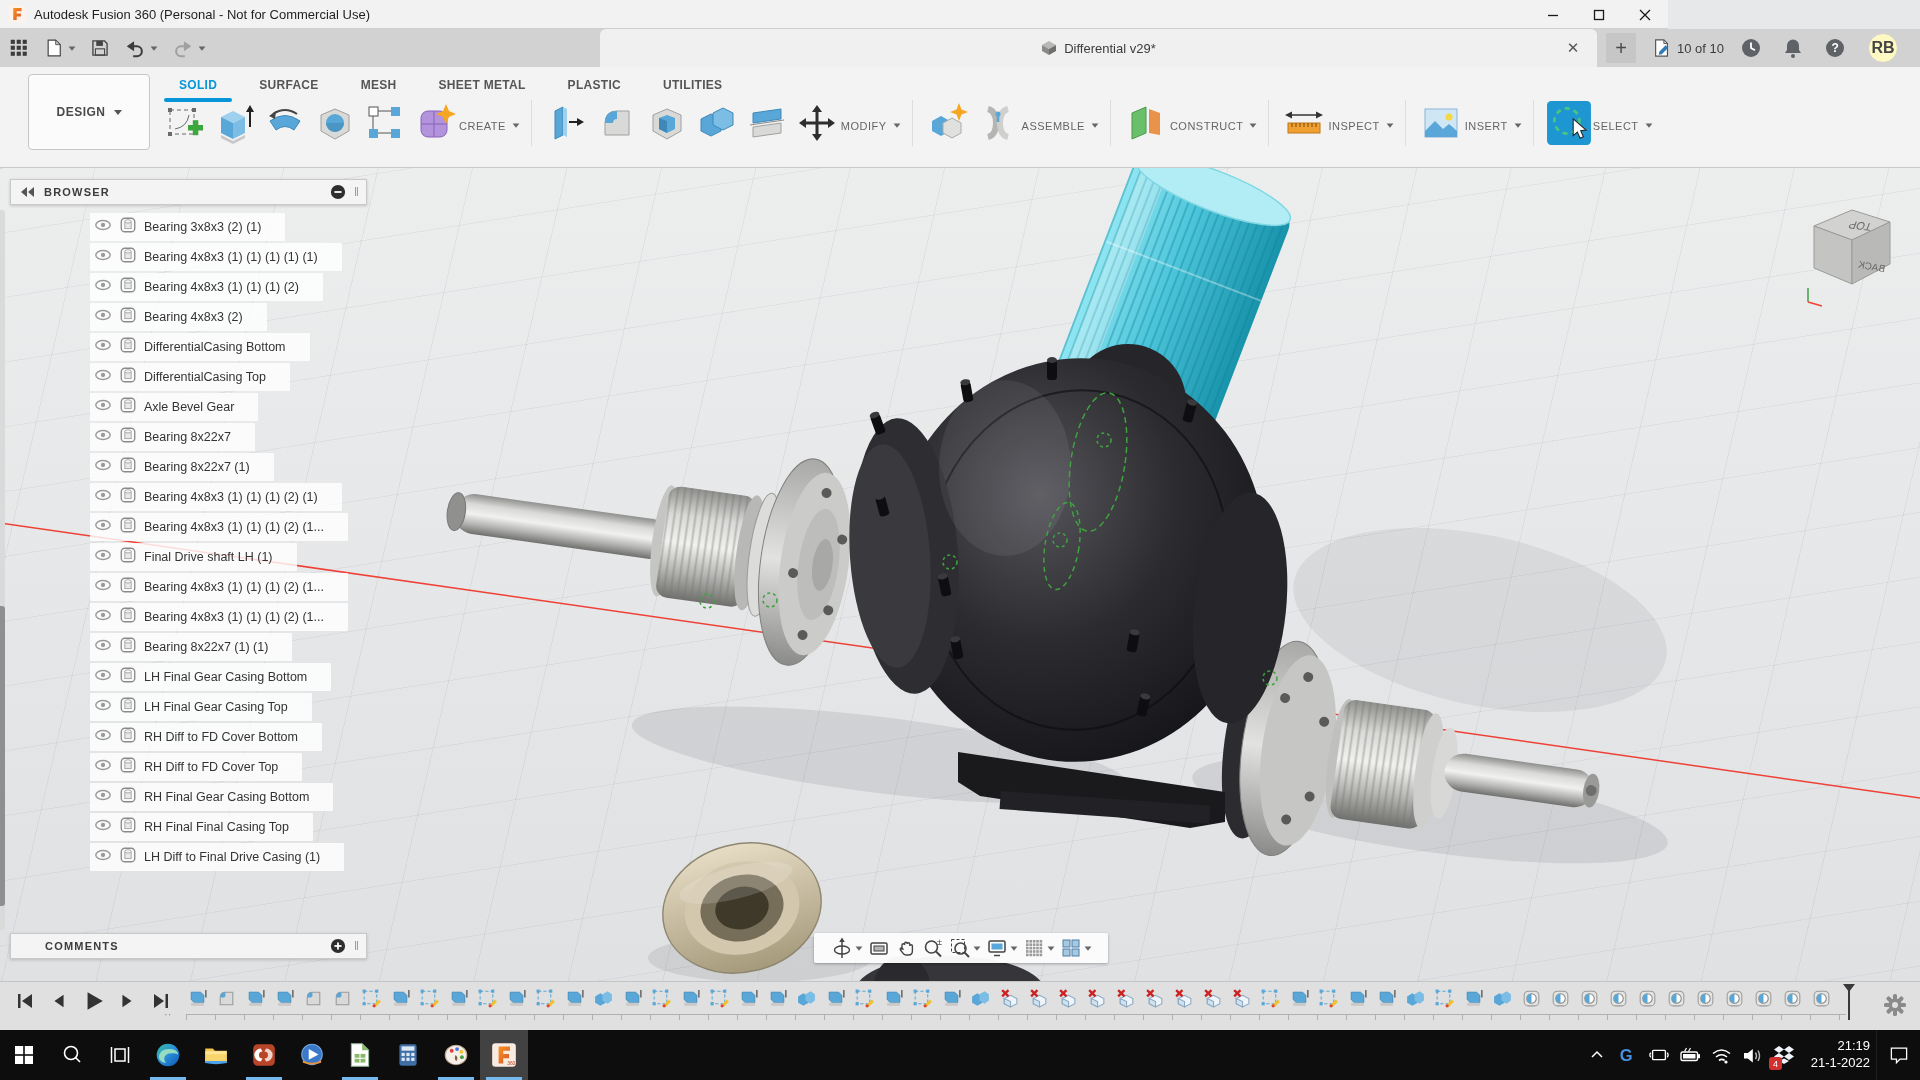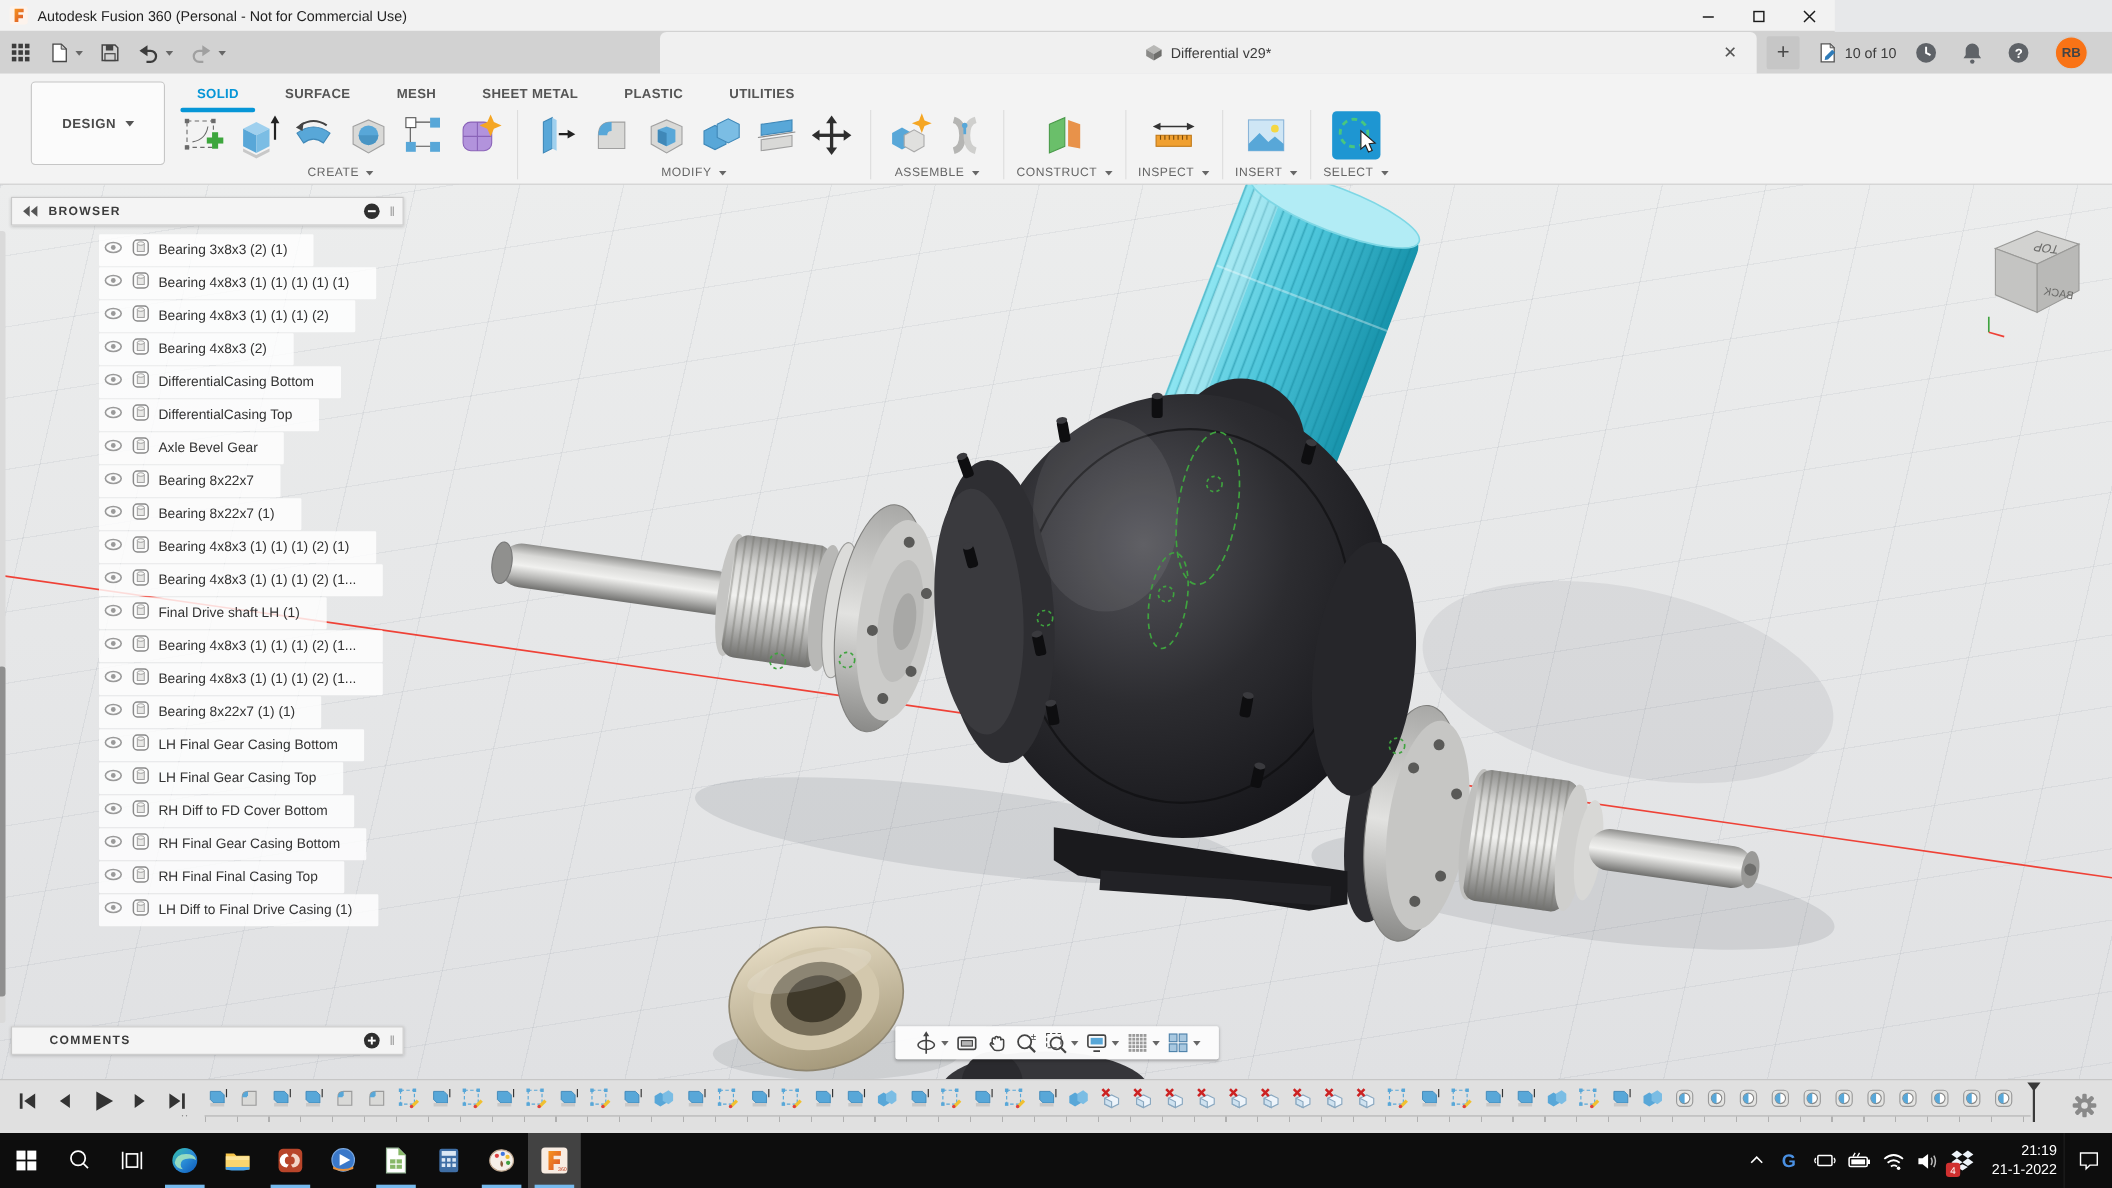--- a/index.html
+++ b/index.html
@@ -16,31 +16,31 @@
   
   .appbar{position:absolute;left:0;top:29px;width:1920px;height:38px;background:#d2d2d2}
   .qat{position:absolute;left:8px;top:0;height:38px;display:flex;align-items:center;gap:14px}
   .qitem{display:flex;align-items:center;gap:2px}
   .doctab{position:absolute;left:600px;top:0;width:997px;height:38px;background:#f0f0f0;border-radius:6px 6px 0 0;display:flex;align-items:center;justify-content:center;gap:7px}
   .doctab .dtitle{font-size:13px;color:#3c3c3c}
   .tabclose{position:absolute;right:14px;top:9px;width:20px;height:20px;display:flex;align-items:center;justify-content:center;font-size:15px;color:#555}
   .newtab{position:absolute;left:1606px;top:4px;width:30px;height:30px;background:#c6c6c6;border-radius:2px;display:flex;align-items:center;justify-content:center;font-size:20px;color:#4a4a4a}
   .jobstatus{position:absolute;left:1652px;top:0;height:38px;display:flex;align-items:center;gap:5px;font-size:13px;color:#3c3c3c}
   .tsicon{position:absolute;top:8px;width:22px;height:22px}
-  .avatar{position:absolute;left:1868px;top:4px;width:30px;height:30px;border-radius:50%;background:#f97316;border:1px solid #d0d0d0;display:flex;align-items:center;justify-content:center;font-size:12px;color:#444;font-weight:bold}
+  .avatar{position:absolute;left:1868px;top:4px;width:30px;height:30px;border-radius:50%;background:#fef9c3;border:1px solid #d0d0d0;display:flex;align-items:center;justify-content:center;font-size:16px;color:#444;font-weight:bold}
 
   
   .ribbon{position:absolute;left:0;top:67px;width:1920px;height:101px;background:#f3f3f3;border-bottom:1px solid #c8c8c8}
   .wsbtn{position:absolute;left:28px;top:7px;width:122px;height:76px;background:#fbfbfb;border:1px solid #c6c6c6;border-radius:4px;display:flex;align-items:center;justify-content:center;font-size:12px;font-weight:bold;color:#4a4a4a;letter-spacing:.5px;gap:6px}
   .rtabs{position:absolute;left:158px;top:6px;height:24px;display:flex}
   .rtab{position:relative;padding:0 21px;font-size:12px;font-weight:bold;color:#555;display:flex;align-items:center;letter-spacing:.3px}
   .rtab.active{color:#0696d7}
   .rtab.active::after{content:"";position:absolute;left:6px;right:6px;bottom:-5px;height:4px;background:#0696d7;border-radius:2px}
   .rgroups{position:absolute;left:150px;top:33px;display:flex;align-items:flex-start}
-  .rgroup{display:flex;flex-direction:column;align-items:center;padding:0 11px;border-right:1px solid #ddd}
+  .rgroup{display:flex;flex-direction:row;align-items:center;padding:0 11px;border-right:1px solid #ddd}
   .rgroup:last-child{border-right:none}
   .ricons{display:flex;gap:2px}
   .rtool{width:48px;height:46px;display:flex;align-items:center;justify-content:center;border-radius:3px}
   .rlabel{margin-top:5px;font-size:11px;color:#666;letter-spacing:.5px;display:flex;align-items:center;gap:4px}
 
   
   .viewport{position:absolute;left:0;top:168px;width:1920px;height:813px;
     background:
       repeating-linear-gradient(103deg, rgba(110,120,135,.10) 0 1px, transparent 1px 92px),
       repeating-linear-gradient(171deg, rgba(110,120,135,.09) 0 1px, transparent 1px 64px),
@@ -891,20 +891,34 @@
           <span class="bpill">
             <span><svg width="18" height="18" viewBox="0 0 20 20">
                 <ellipse cx="10" cy="10" rx="8" ry="5" fill="none" stroke="#9a9a9a" stroke-width="1.6"></ellipse>
                 <circle cx="10" cy="10" r="2.4" fill="#9a9a9a"></circle>
               </svg></span>
             <span><svg width="18" height="18" viewBox="0 0 20 20">
                 <rect x="2.5" y="2.5" width="15" height="15" rx="4" fill="#fdfdfd" stroke="#8a8a8a" stroke-width="1.5"></rect>
                 <rect x="6.5" y="6" width="7" height="8" fill="#e8e8e6" stroke="#a0a0a0"></rect>
                 <ellipse cx="10" cy="6" rx="3.5" ry="1.8" fill="#f8f8f6" stroke="#a0a0a0"></ellipse>
               </svg></span>
+            <span class="blabel">RH Diff to FD Cover Top</span>
+          </span>
+        </div>
+        <div class="brow">
+          <span class="bpill">
+            <span><svg width="18" height="18" viewBox="0 0 20 20">
+                <ellipse cx="10" cy="10" rx="8" ry="5" fill="none" stroke="#9a9a9a" stroke-width="1.6"></ellipse>
+                <circle cx="10" cy="10" r="2.4" fill="#9a9a9a"></circle>
+              </svg></span>
+            <span><svg width="18" height="18" viewBox="0 0 20 20">
+                <rect x="2.5" y="2.5" width="15" height="15" rx="4" fill="#fdfdfd" stroke="#8a8a8a" stroke-width="1.5"></rect>
+                <rect x="6.5" y="6" width="7" height="8" fill="#e8e8e6" stroke="#a0a0a0"></rect>
+                <ellipse cx="10" cy="6" rx="3.5" ry="1.8" fill="#f8f8f6" stroke="#a0a0a0"></ellipse>
+              </svg></span>
             <span class="blabel">RH Final Gear Casing Bottom</span>
           </span>
         </div>
         <div class="brow">
           <span class="bpill">
             <span><svg width="18" height="18" viewBox="0 0 20 20">
                 <ellipse cx="10" cy="10" rx="8" ry="5" fill="none" stroke="#9a9a9a" stroke-width="1.6"></ellipse>
                 <circle cx="10" cy="10" r="2.4" fill="#9a9a9a"></circle>
               </svg></span>
             <span><svg width="18" height="18" viewBox="0 0 20 20">

